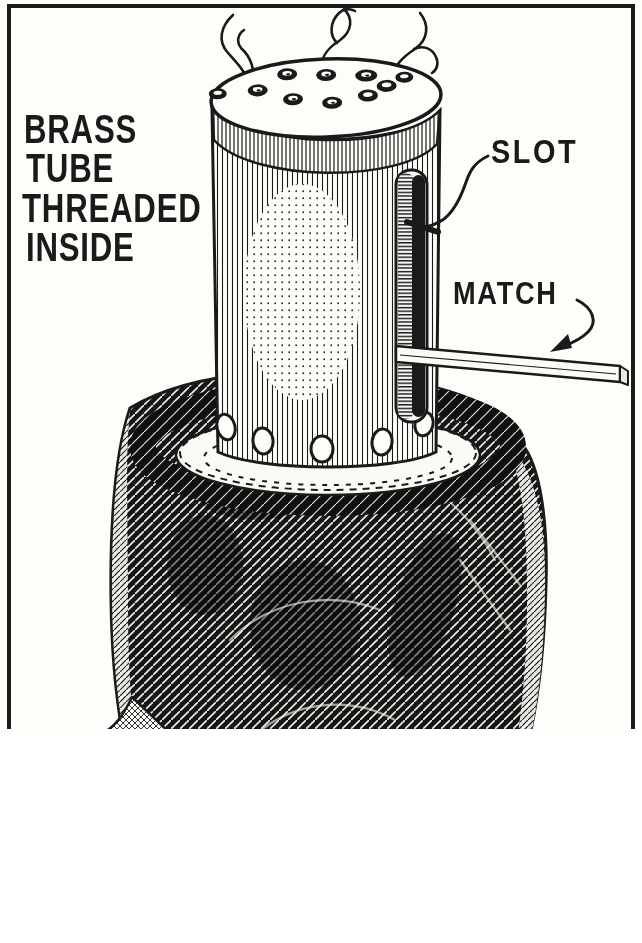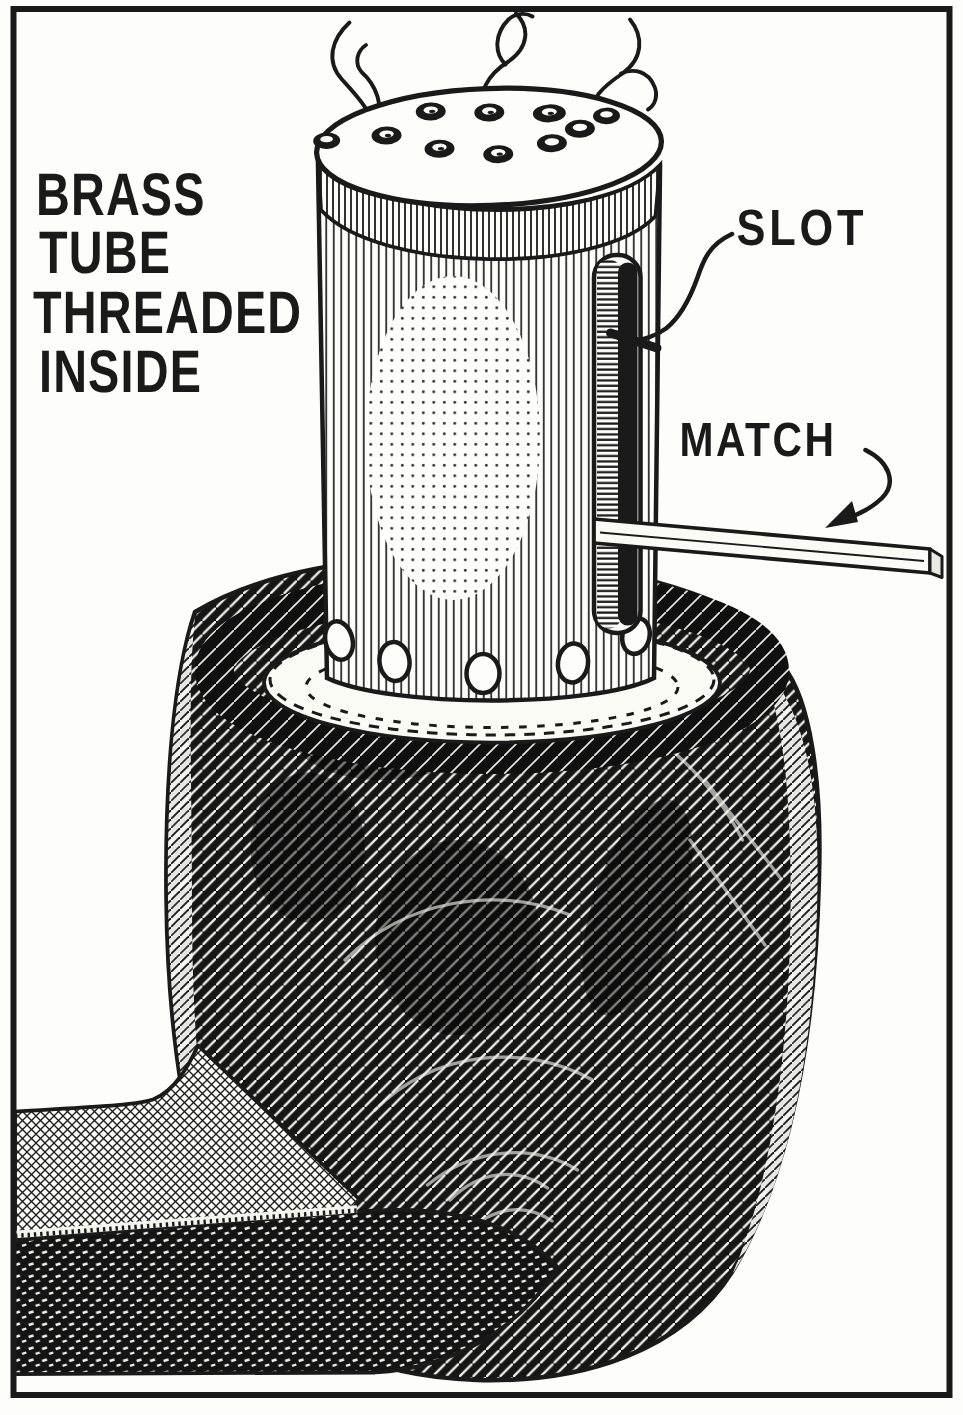--- a/index.html
+++ b/index.html
@@ -3,21 +3,21 @@
 <meta charset="utf-8">
 <style>
   html, body {
     margin: 0;
     padding: 0;
     background: #ffffff;
   }
   .figure {
     position: relative;
     width: 642px;
-    height: 943px;
+    height: 729px;
     background: #fdfdfa;
     overflow: hidden;
     font-family: "Liberation Sans", sans-serif;
   }
   svg { position: absolute; inset: 0; display: block; }
   text {
     font-family: "Liberation Sans", sans-serif;
     font-weight: 700;
     fill: #1a1a1a;
   }

